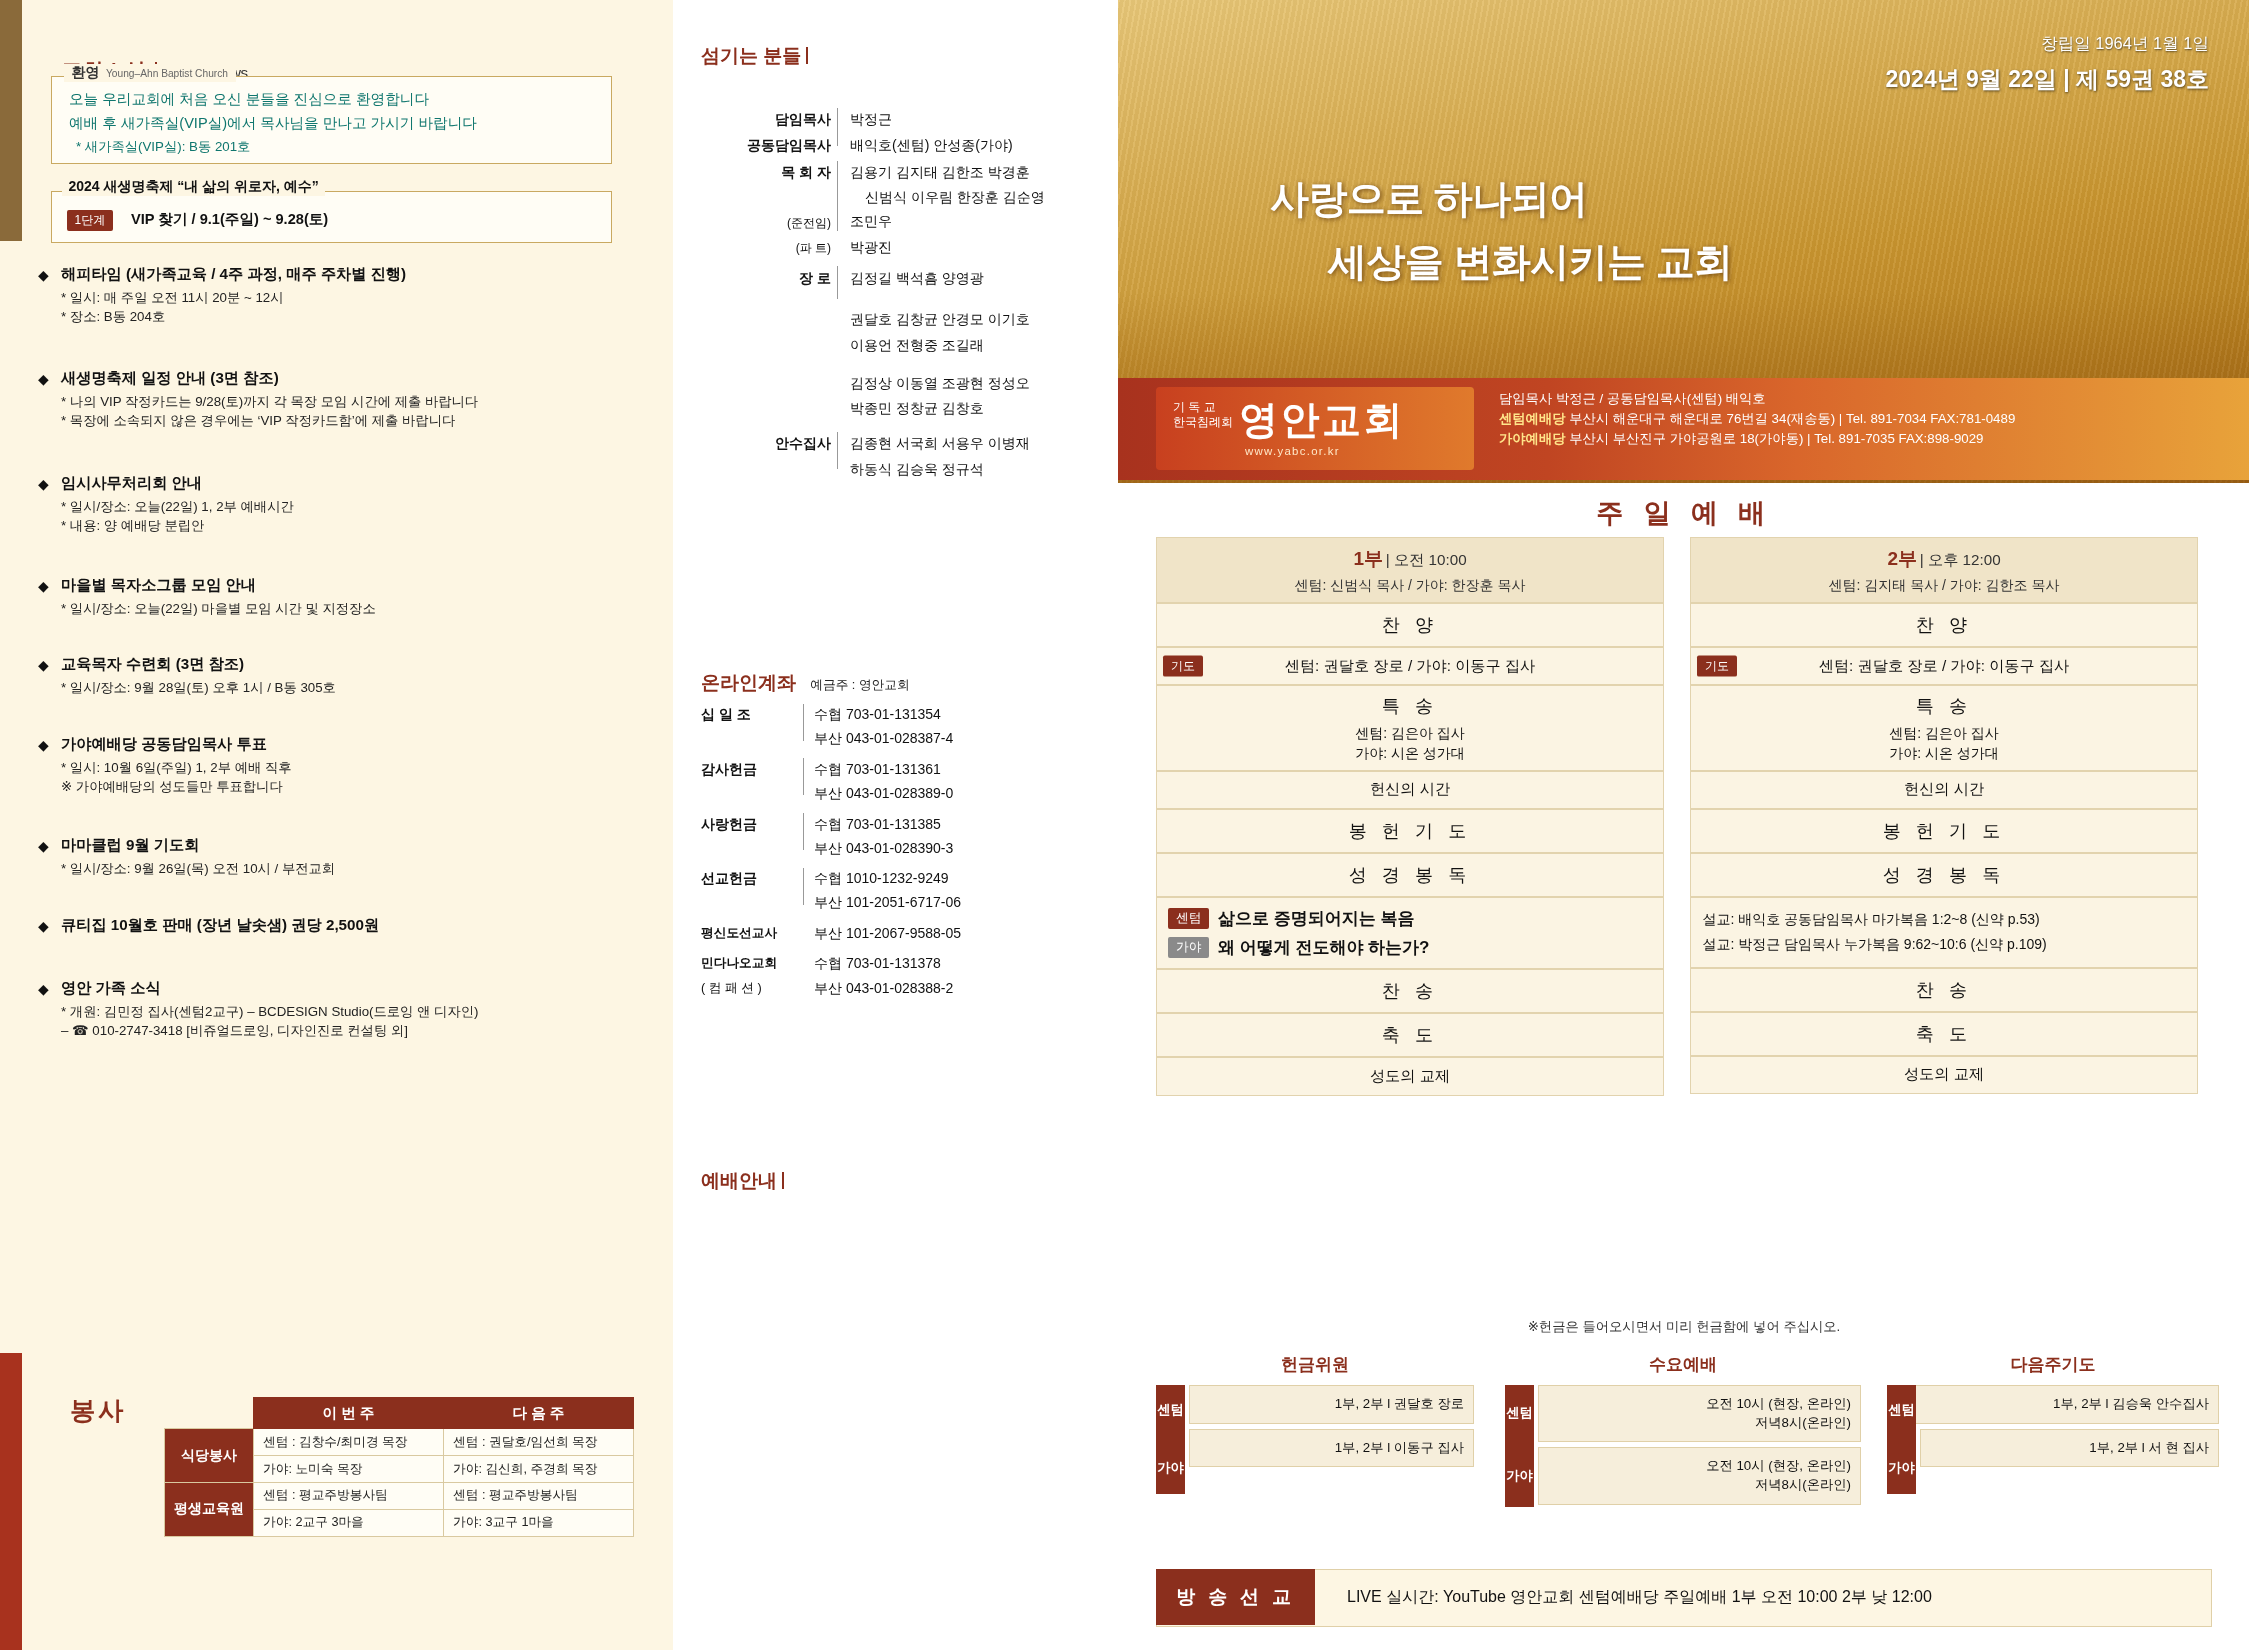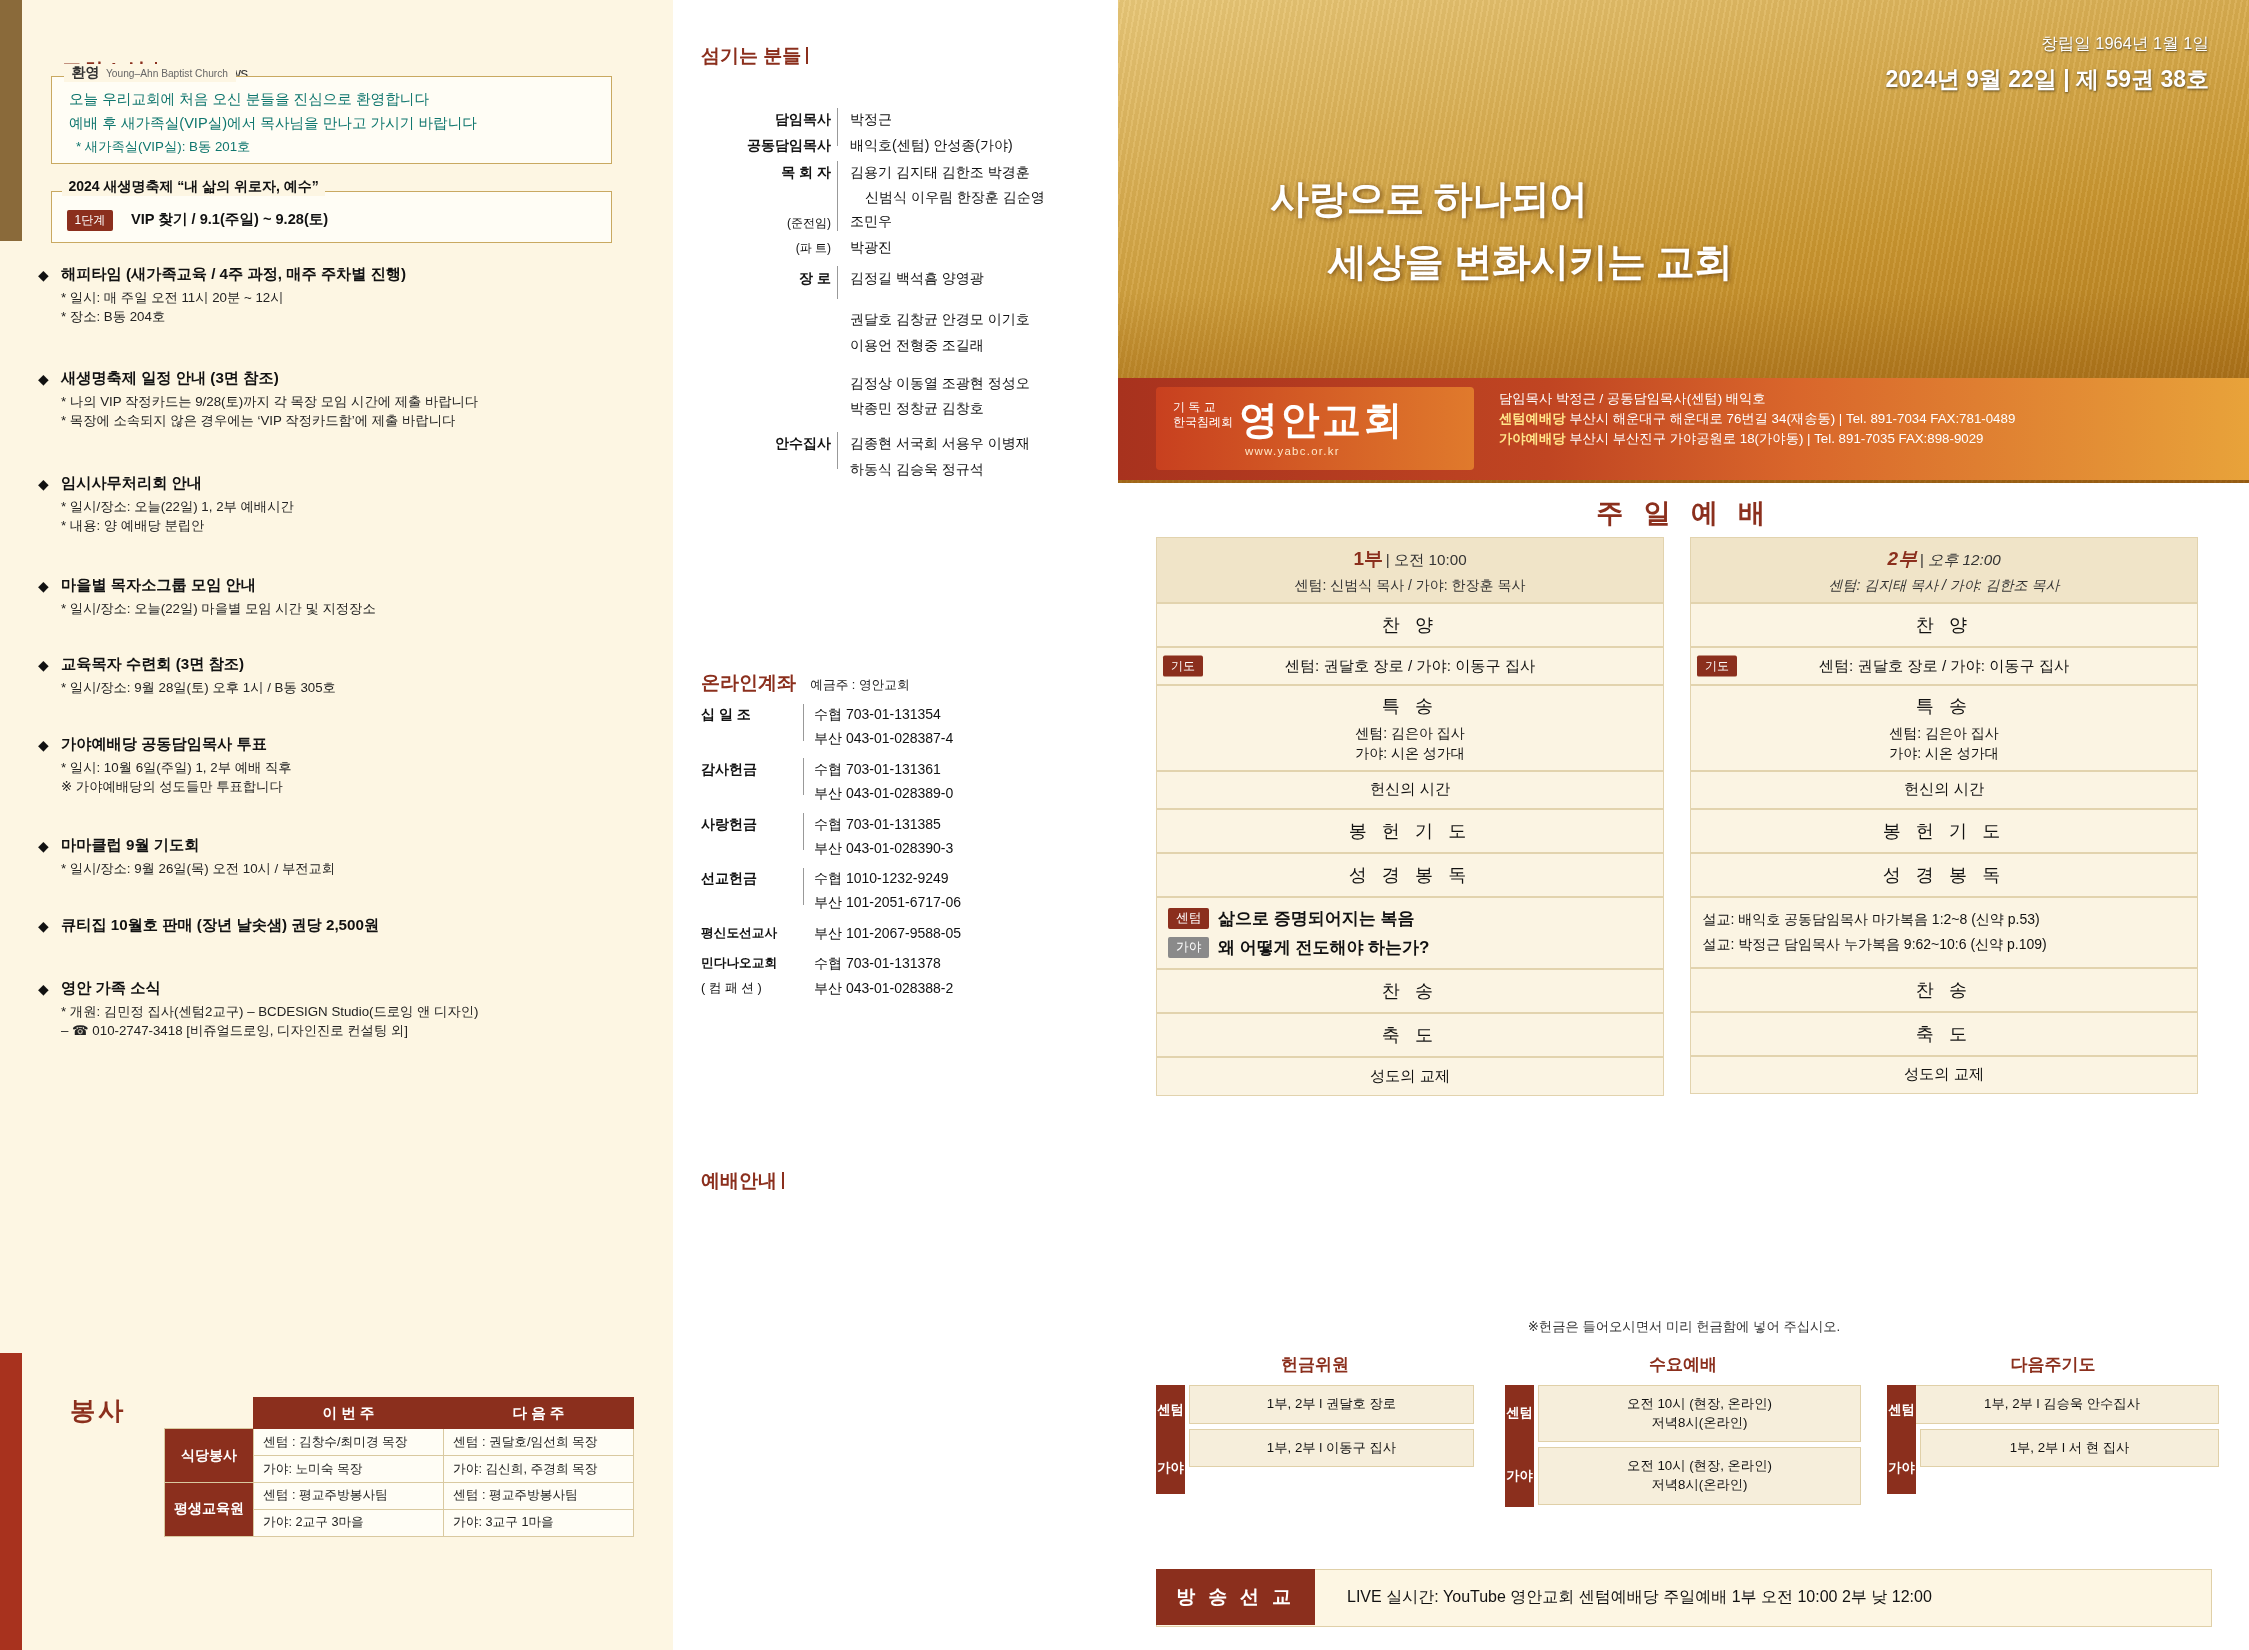--- a/index.html
+++ b/index.html
@@ -111,21 +111,21 @@
   .svc-h1{font-size:19px;font-weight:bold;color:#8b2f1d;}
   .svc-h2{font-size:14px;color:#333;margin-top:5.1px;}
 
   .badge-red{display:inline-block;background:#8b2f1d;color:#fff;font-size:12.7px;padding:1.9px 7.6px;border-radius:1.9px;}
   .badge-gray{display:inline-block;background:#8a8a8a;color:#fff;font-size:12.7px;padding:1.9px 7.6px;border-radius:1.9px;}
 
   .note{position:absolute;left:0;top:1318px;width:1132px;text-align:center;font-size:13.3px;color:#333;}
 
   .b3{position:absolute;top:1353px;}
   .b3 .ttl{text-align:center;font-size:17px;font-weight:bold;color:#8b2f1d;margin-bottom:9px;}
-  .b3 .cell{background:#f6eedb;border:0.6px solid #e0d0a8;text-align:center;font-size:13.3px;color:#111;padding:9px 3px;line-height:1.4;}
+  .b3 .cell{background:#f6eedb;border:0.6px solid #e0d0a8;text-align:right;font-size:13.3px;color:#111;padding:9px 9px;line-height:1.4;}
 
   .live-bar{position:absolute;left:38px;top:1569px;width:1054px;height:56px;background:#fdf6e3;border:0.6px solid #e0d0a8;}
   .live-tag{position:absolute;left:38px;top:1569px;width:159px;height:56px;background:#8b2f1d;color:#fff;font-size:19px;font-weight:bold;display:flex;align-items:center;justify-content:center;letter-spacing:3.8px;}
   .live-text{position:absolute;left:229px;top:1569px;height:56px;display:flex;align-items:center;font-size:16px;color:#111;}
 </style>
 </head>
 <body>
 
 <div class="page">
 
@@ -451,21 +451,21 @@
           <span class="badge-gray">가야</span>
           <span style="font-size:17px;font-weight:bold;">왜 어떻게 전도해야 하는가?</span>
         </div>
       </div>
       <div class="row lg">찬          송</div>
       <div class="row lg">축          도</div>
       <div class="row md">성도의 교제</div>
     </div>
 
     <div class="svc two">
-      <div class="row" style="background:#f0e4c8;padding:7.6px 0;text-align:center;font-style:italic;">
+      <div class="row" style="background:#f0e4c8;padding:7.6px 0;text-align:center;">
         <div>
           <span class="svc-h1">2부</span>
           <span style="font-size:15.2px;color:#333;"> | </span>
           <span style="font-size:15.2px;color:#333;">오후 12:00</span>
         </div>
         <div class="svc-h2">센텀: 김지태 목사 / 가야: 김한조 목사</div>
       </div>
       <div class="row lg">찬          양</div>
       <div class="row md rowrel">
         <span class="kido">기도</span>

